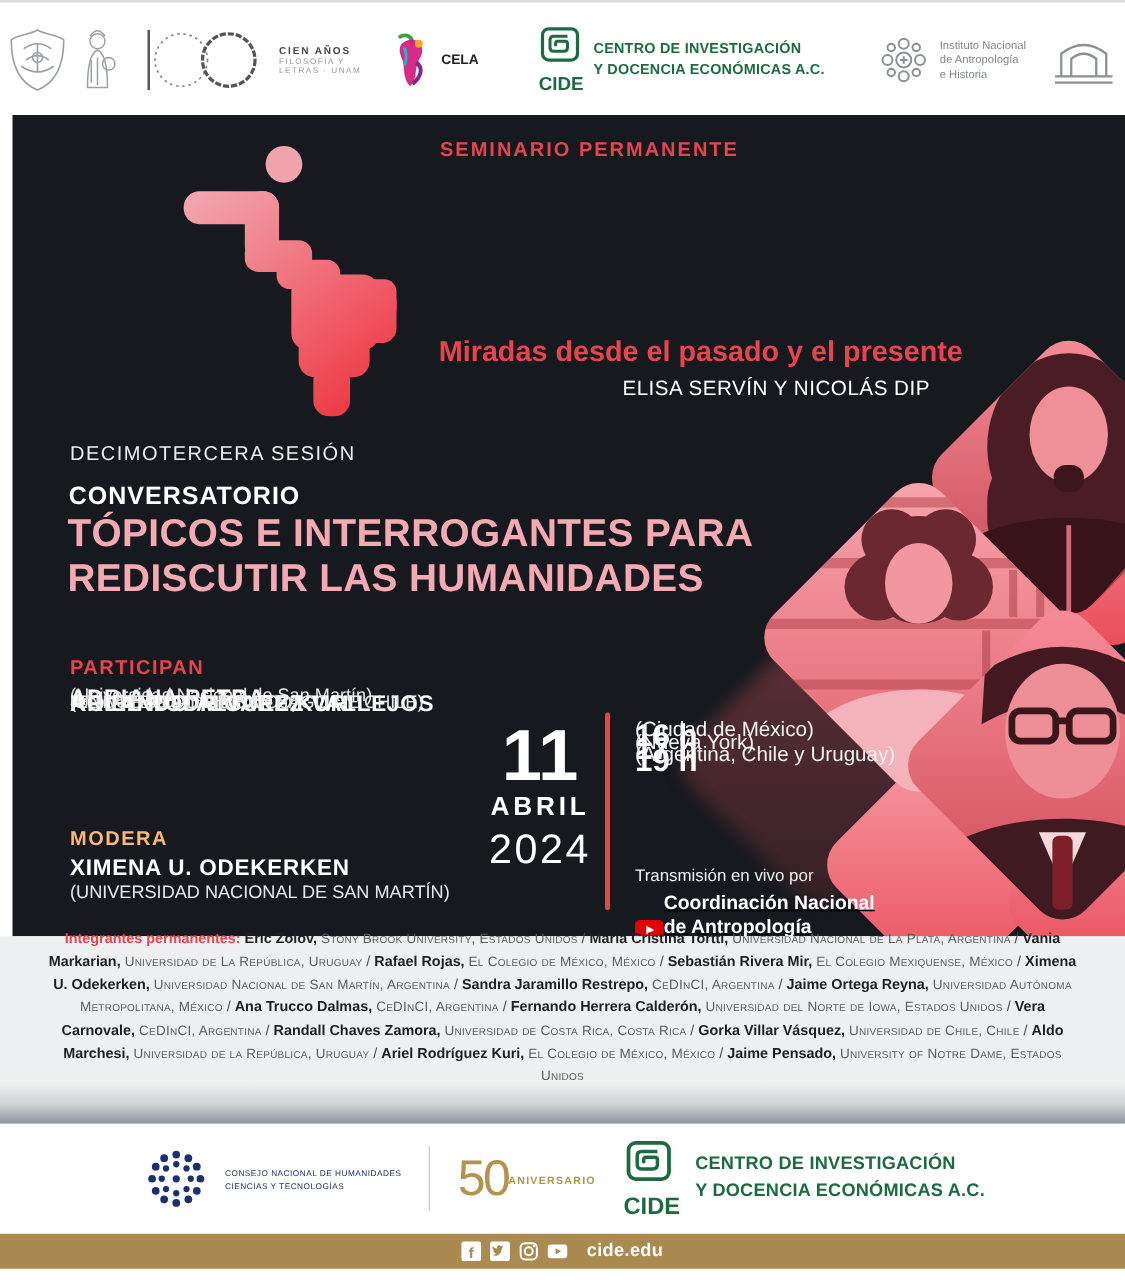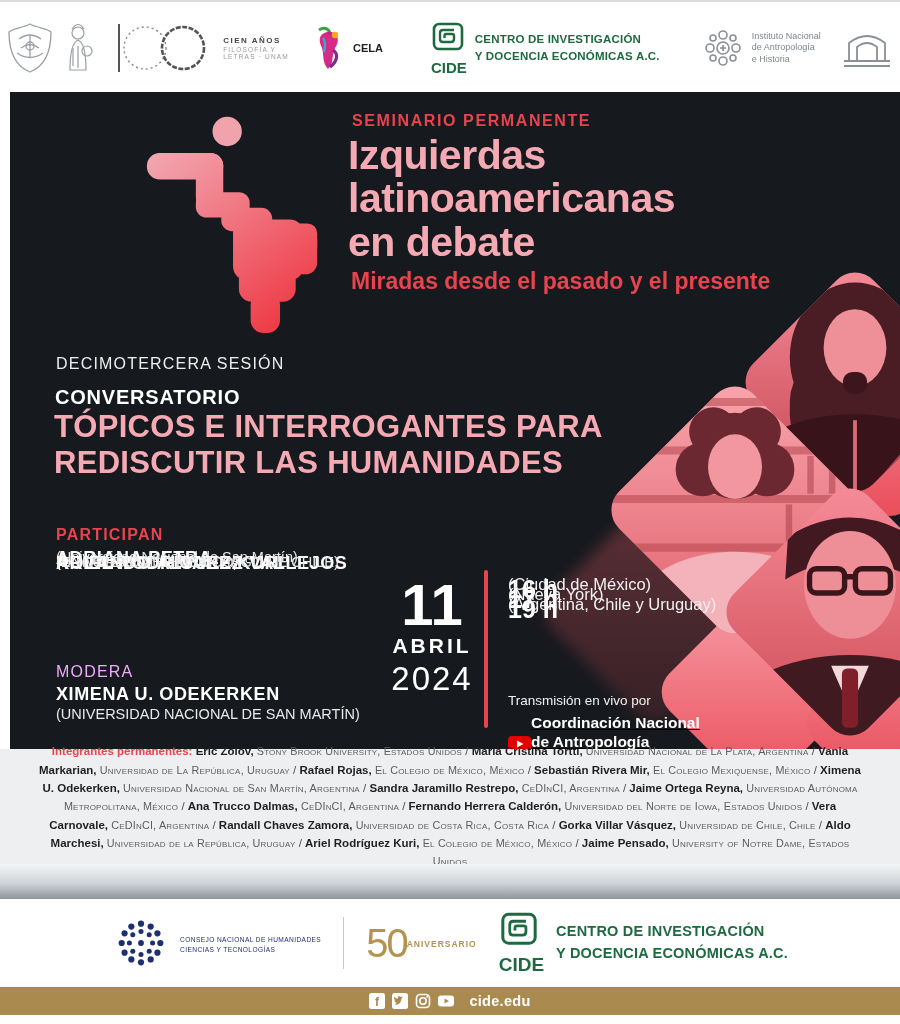--- a/index.html
+++ b/index.html
@@ -30,21 +30,21 @@
   .session-kicker{left:46px;top:263px;color:#eee;font-size:16px;font-weight:300;letter-spacing:1.2px;}
   .session-type{left:45px;top:294px;color:#fff;font-size:20px;font-weight:800;letter-spacing:.8px;}
   .session-title{left:44px;top:317px;color:#f4a9b3;font-size:31px;font-weight:800;line-height:1.15;
                  white-space:pre-line;letter-spacing:.3px;}
   .session-sub{left:45px;top:391px;color:#fff;font-size:26px;font-weight:600;font-style:italic;letter-spacing:.2px;}
   .plabel{left:46px;top:434px;color:#e8444e;font-weight:800;font-size:16px;letter-spacing:1.2px;}
   #participants-list{left:46px;top:456px;width:360px;}
   .person{position:static;margin-bottom:5px;}
   .person-name{font-size:18px;font-weight:bold;color:#fff;letter-spacing:.6px;}
   .person-affil{font-size:14.5px;font-weight:300;color:#e9e9e9;margin-top:1px;}
-  .mlabel{left:46px;top:571px;color:#f0abfc;font-weight:400;font-size:16px;letter-spacing:1.2px;text-align:right;}
+  .mlabel{left:46px;top:571px;color:#fdba74;font-weight:700;font-size:16px;letter-spacing:1.2px;text-align:right;}
   .moderator{left:46px;top:592px;width:380px;}
   .moderator .person-name,.moderator .person-affil{position:static;}
   .date-block{left:368px;top:485px;width:108px;text-align:center;color:#fff;}
   .date-day{position:static;display:block;font-size:58px;font-weight:800;line-height:.95;}
   .date-month{position:static;display:block;font-size:21px;font-weight:800;letter-spacing:3px;margin-top:2px;}
   .date-year{position:static;display:block;font-size:33px;font-weight:300;letter-spacing:2px;margin-top:2px;}
   .red-divider{left:474px;top:478px;width:4px;height:158px;background:#e8444e;border-radius:2px;}
   #times-list{left:498px;top:483px;width:360px;}
   .time-row{position:static;display:flex;align-items:baseline;gap:9px;margin-bottom:10px;}
   .time-big{font-size:25px;font-weight:800;color:#fff;}
@@ -270,25 +270,23 @@
           <rect x="52" y="34" width="13" height="9" rx="2.5"></rect>
           <line x1="48" y1="37" x2="52" y2="37"></line>
         </g>
         <path d="M6,100 L94,100 L90,78 C70,62 30,62 10,78 Z" fill="#3f1a20"></path>
         <path d="M43,70 L57,70 L50,86 Z" fill="#f3d9da"></path>
         <rect x="47" y="71" width="6" height="22" rx="2" fill="#7e1f29"></rect>
       </svg>
     </div>
 
     <div class="kicker">SEMINARIO PERMANENTE</div>
-    <div class="hero-title">Izquierdas
-latinoamericanas
-en debate</div>
     <div class="hero-sub">Miradas desde el pasado y el presente</div>
     <div class="coordinan">
+      <span class="names">ELISA SERVÍN Y NICOLÁS DIP</span>
     </div>
 
     <div class="session-kicker">DECIMOTERCERA SESIÓN</div>
     <div class="session-type">CONVERSATORIO</div>
     <div class="session-title">TÓPICOS E INTERROGANTES PARA
 REDISCUTIR LAS HUMANIDADES</div>
 
     <div class="plabel">PARTICIPAN</div>
     <div id="participants-list">
         <div class="person">

